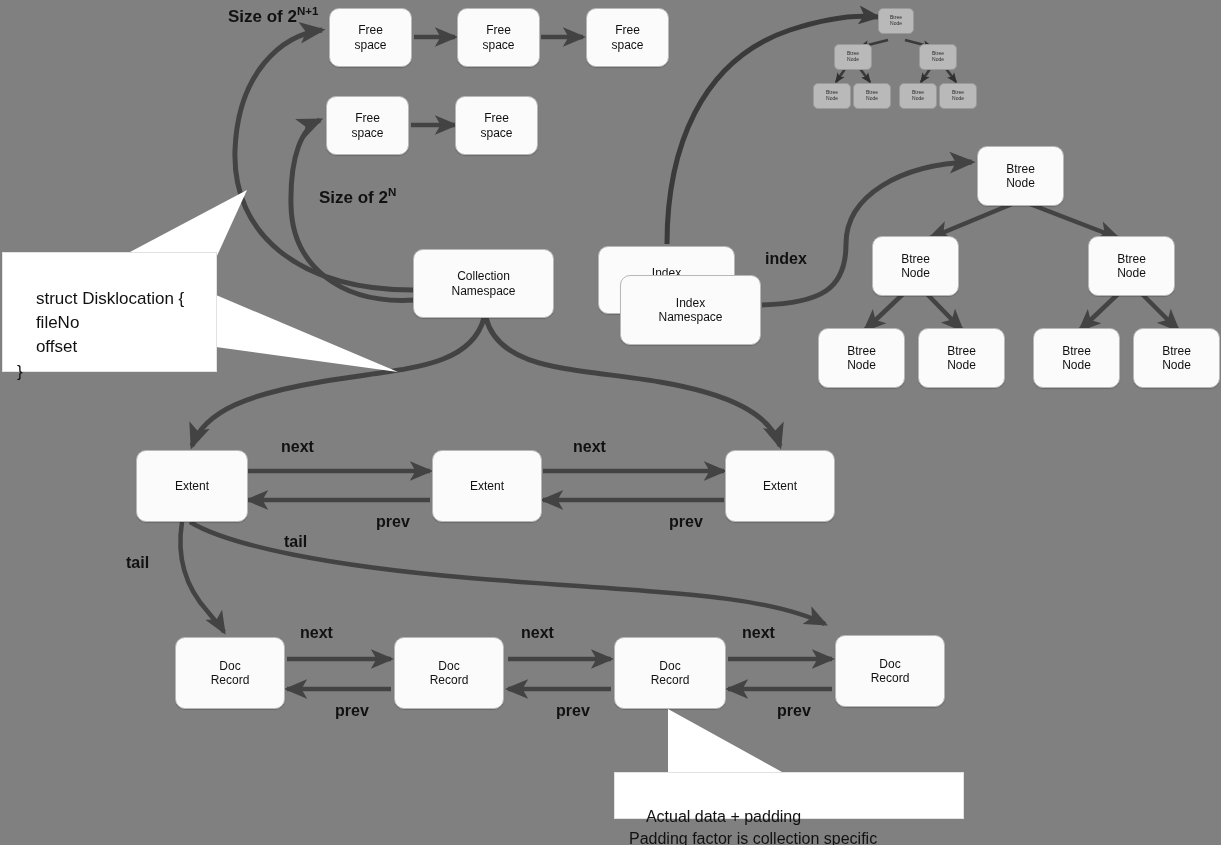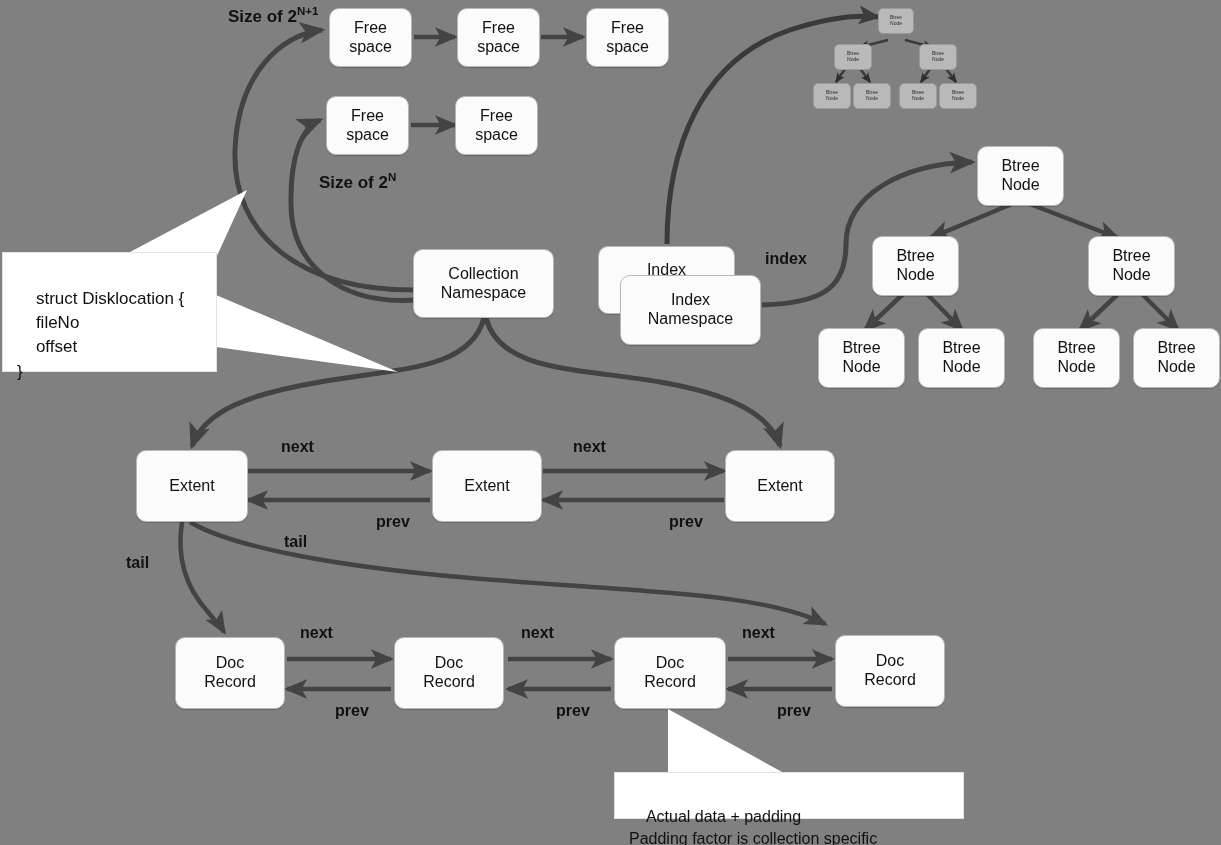--- a/index.html
+++ b/index.html
@@ -27,21 +27,21 @@
     box-sizing: border-box;
     background: #fbfbfb;
     border: 1px solid #b8b8b8;
     border-radius: 10px;
     color: #111111;
     display: flex;
     align-items: center;
     justify-content: center;
     text-align: center;
     line-height: 1.18;
-    font-size: 16px;
+    font-size: 12px;
     z-index: 5;
     box-shadow: 0 1px 1px rgba(0,0,0,0.18);
   }
   .node.mini {
     background: #b9b9b9;
     border: 1px solid #9a9a9a;
     border-radius: 5px;
     font-size: 5px;
     color: #2b2b2b;
     box-shadow: none;
@@ -181,21 +181,21 @@
 space</span>
   </div>
   <div class="node" style="left:455px;top:96px;width:83px;height:59px;">
     <span style="white-space:pre-line">Free
 space</span>
   </div>
 
   <div class="edge-label big" style="left:228px;top:5px;text-align:right;">
     <span>Size of 2</span><sup>N+1</sup>
   </div>
-  <div class="edge-label big" style="left:319px;top:171px;">
+  <div class="edge-label big" style="left:319px;top:186px;">
     <span>Size of 2</span><sup>N</sup>
   </div>
 
   <div class="node mini" style="left:878px;top:8px;width:36px;height:26px;">
     <span style="white-space:pre-line">Btree
 Node</span>
   </div>
   <div class="node mini" style="left:834px;top:44px;width:38px;height:26px;">
     <span style="white-space:pre-line">Btree
 Node</span>

